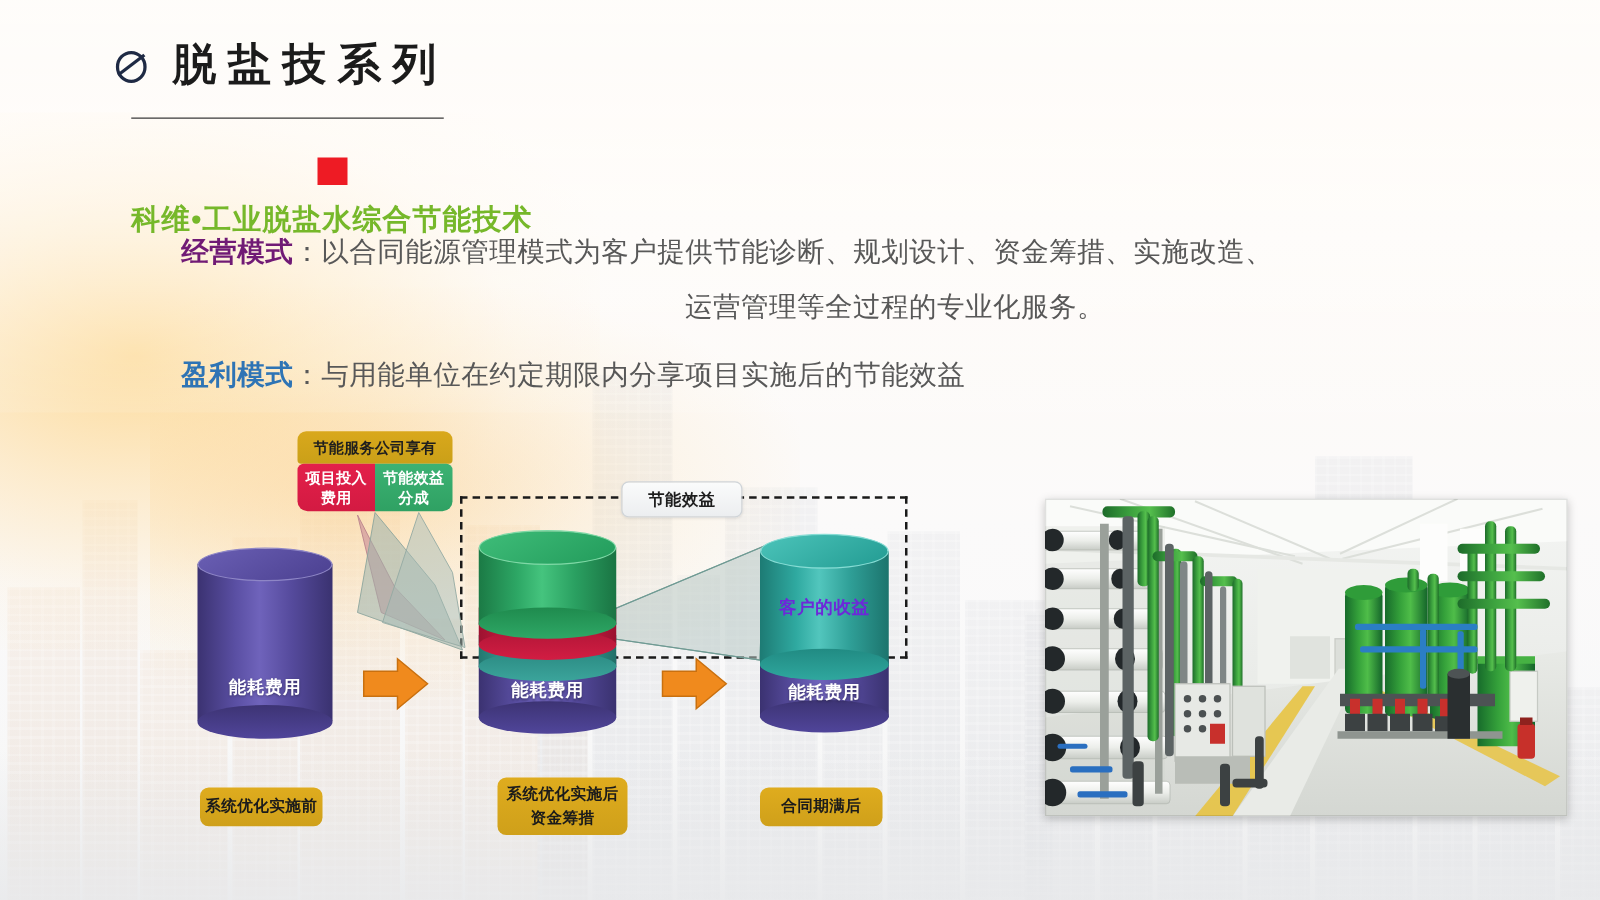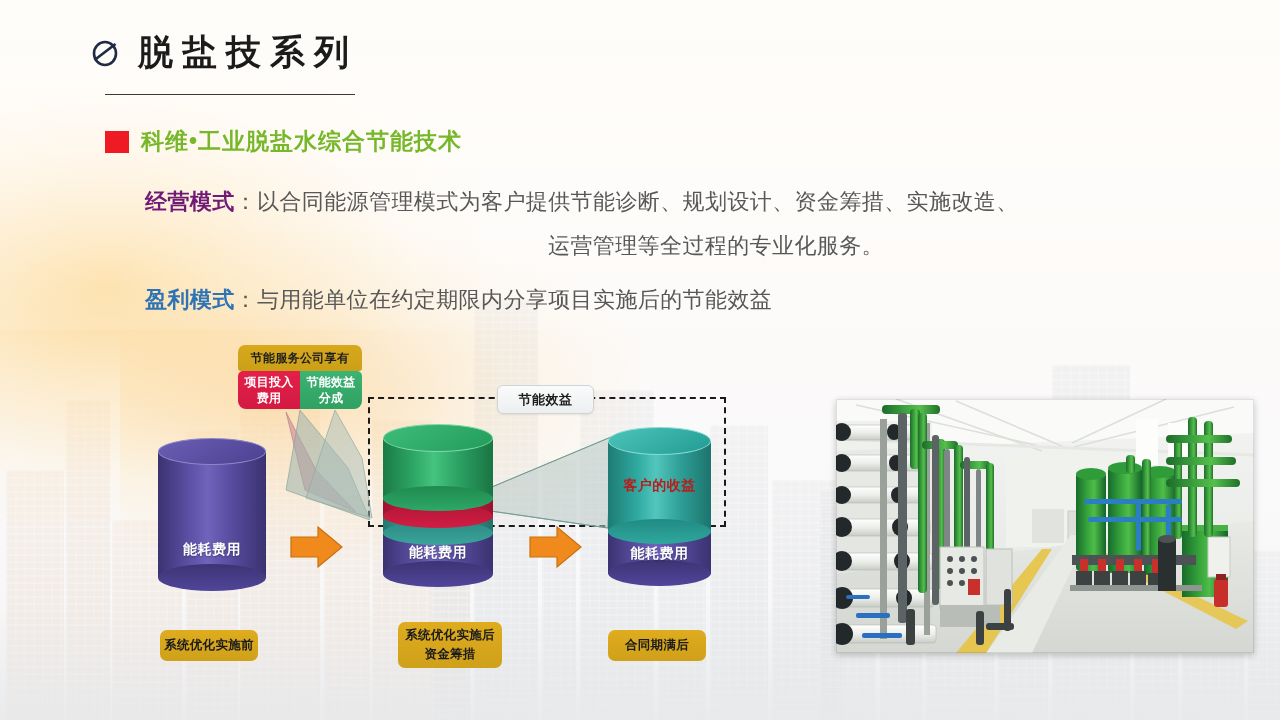--- a/index.html
+++ b/index.html
@@ -70,21 +70,21 @@
     position:absolute;right:62px;top:57px;display:flex;align-items:baseline;gap:4px;
   }
   .brand-eco{
     font-size:31px;font-weight:700;color:#8cc63e;letter-spacing:-1px;line-height:1;
   }
   .brand-cn{
     font-size:25px;font-weight:700;color:#4d4d4d;letter-spacing:1px;line-height:1;
   }
 
   
-  .sub-head{position:absolute;left:105px;top:126px;display:flex;align-items:center;gap:12px;}
+  .sub-head{position:absolute;left:105px;top:126px;display:flex;align-items:center;gap:12px;flex-direction:column;}
   .red-bullet{width:24px;height:22px;background:#ee1b24;display:block;}
   .sub-head-text{
     font-size:23px;font-weight:700;color:#76b82a;letter-spacing:1px;white-space:nowrap;
   }
 
   .para{position:absolute;color:#585858;font-size:22px;line-height:44px;letter-spacing:.4px;}
   .para .key{font-weight:700;}
   .key-olive{color:#701a75;}
   .key-blue{color:#2e74b5;}
   .p1{left:145px;top:180px;width:1090px;}
@@ -125,21 +125,21 @@
   .cyl .body{position:absolute;left:0;width:100%;}
   .cap{
     position:absolute;left:0;width:100%;border-radius:50%;
   }
 
   .cyl-label{
     position:absolute;left:0;width:100%;text-align:center;
     font-size:14px;font-weight:700;letter-spacing:.5px;
   }
   .lbl-white{color:#ffffff;text-shadow:0 1px 2px rgba(0,0,0,.35);}
-  .lbl-dark{color:#b91c1c;}
+  .lbl-dark{color:#6d28d9;}
 
   
   .foot{
     position:absolute;background:linear-gradient(180deg,#dfac1e,#cfa01a);
     border-radius:7px;display:flex;flex-direction:column;
     align-items:center;justify-content:center;
     font-size:12.5px;font-weight:700;color:#1b1b1b;line-height:19px;letter-spacing:.3px;
   }
   .foot1{left:160px;top:630px;width:98px;height:31px;}
   .foot2{left:398px;top:622px;width:104px;height:46px;}

